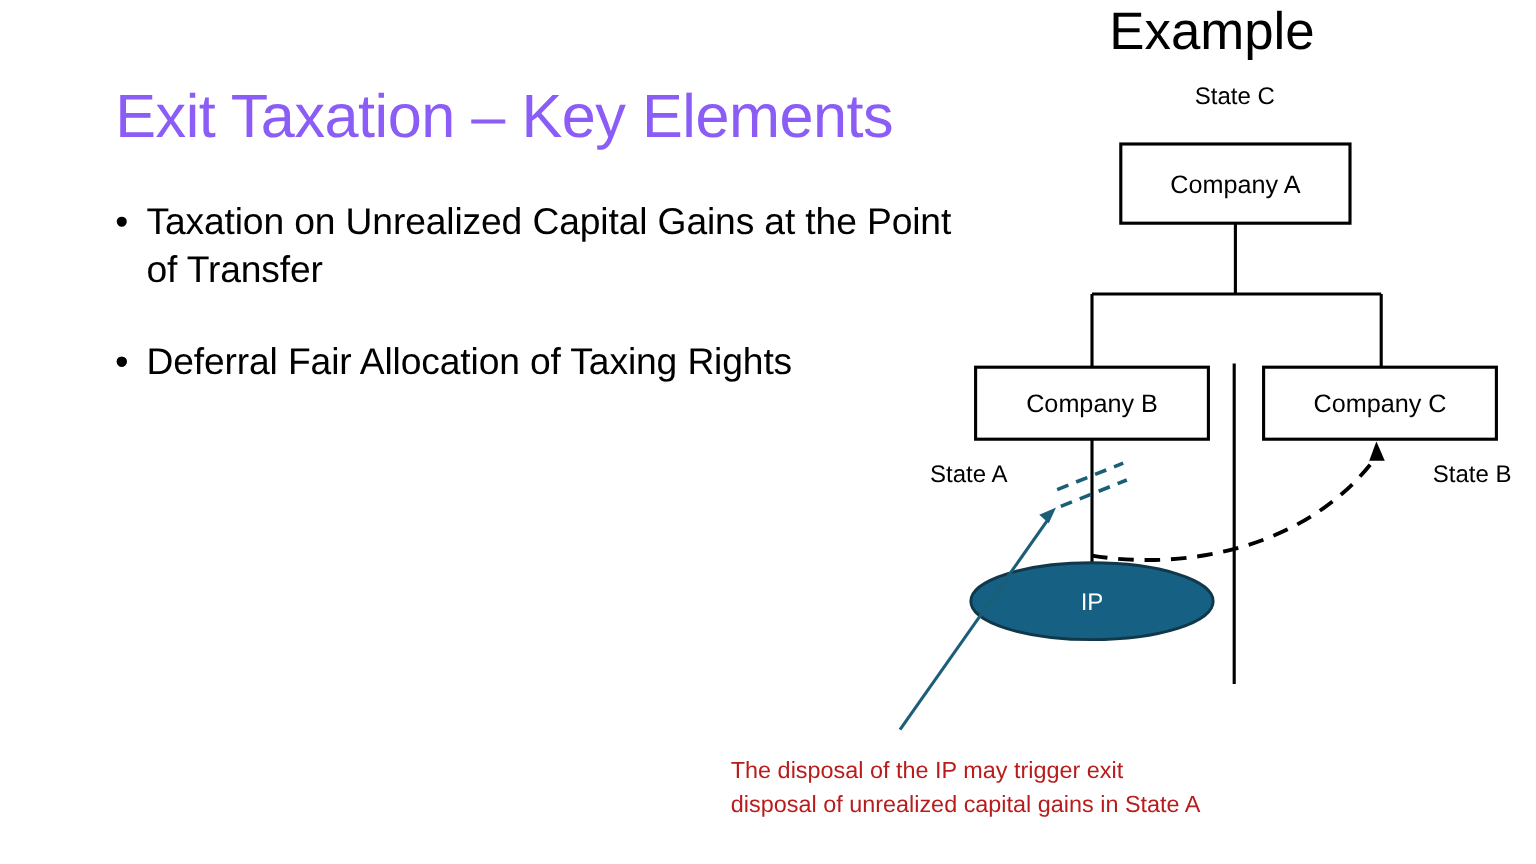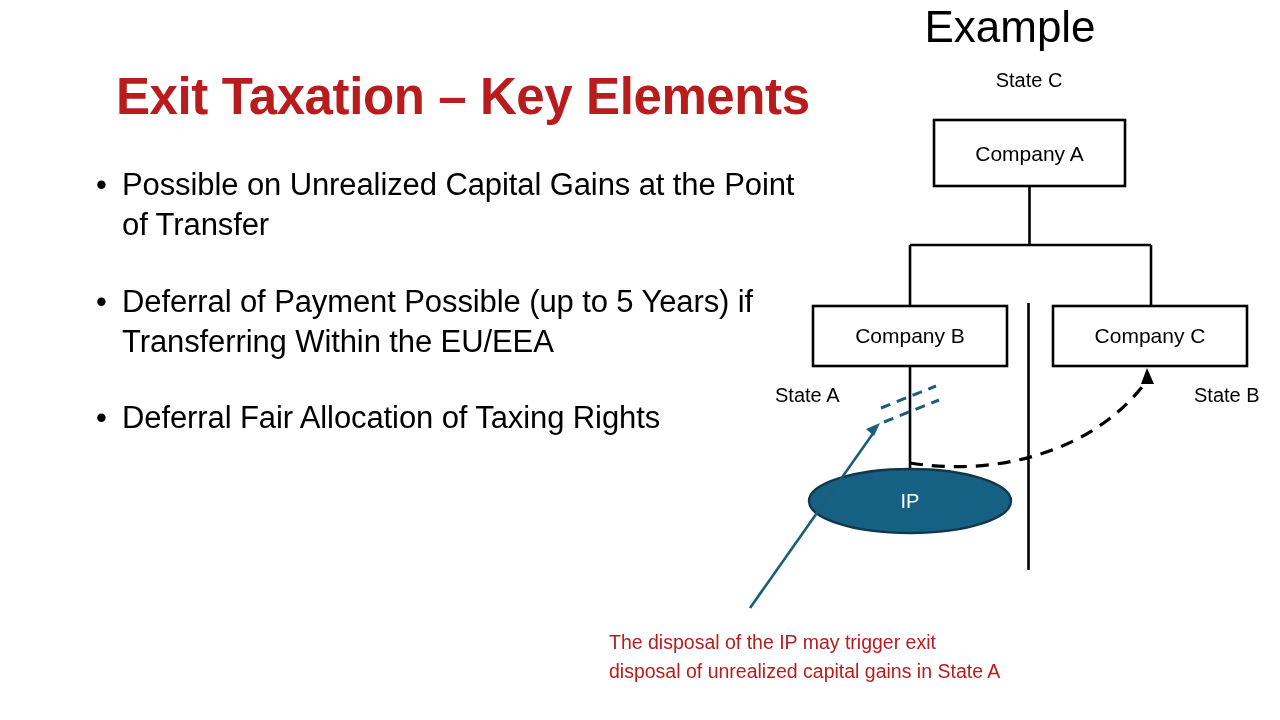--- a/index.html
+++ b/index.html
@@ -25,26 +25,25 @@
 
   
   .left-col {
     position: absolute;
     left: 96px;
     top: 68px;
     width: 700px;
   }
   .slide-title {
     font-size: 51px;
-    font-weight: 700;
+    font-weight: 400;
     line-height: 1.12;
     letter-spacing: -0.4px;
-    color: #b91c1c;
+    color: #8b5cf6;
     white-space: nowrap;
-    margin-left: 20px;
   }
   .bullets {
     margin: 0;
     padding: 0;
     list-style: none;
     margin-top: 40px;
   }
   .bullet {
     position: relative;
     padding-left: 26px;
@@ -119,25 +118,24 @@
 <body>
 
 <div id="slide">
 
   <div class="left-col">
     <div class="slide-title">Exit Taxation – Key Elements</div>
 
     <ul class="bullets">
       <li class="bullet">
         <span class="dot">•</span>
-        <span>Possible on Unrealized Capital Gains at the Point of Transfer</span>
+        <span>Taxation on Unrealized Capital Gains at the Point of Transfer</span>
       </li>
       <li class="bullet">
         <span class="dot">•</span>
-        <span>Deferral of Payment Possible (up to 5 Years) if Transferring Within the EU/EEA</span>
       </li>
       <li class="bullet">
         <span class="dot">•</span>
         <span>Deferral Fair Allocation of Taxing Rights</span>
       </li>
     </ul>
   </div>
 
   <div class="diagram-wrap">
 

